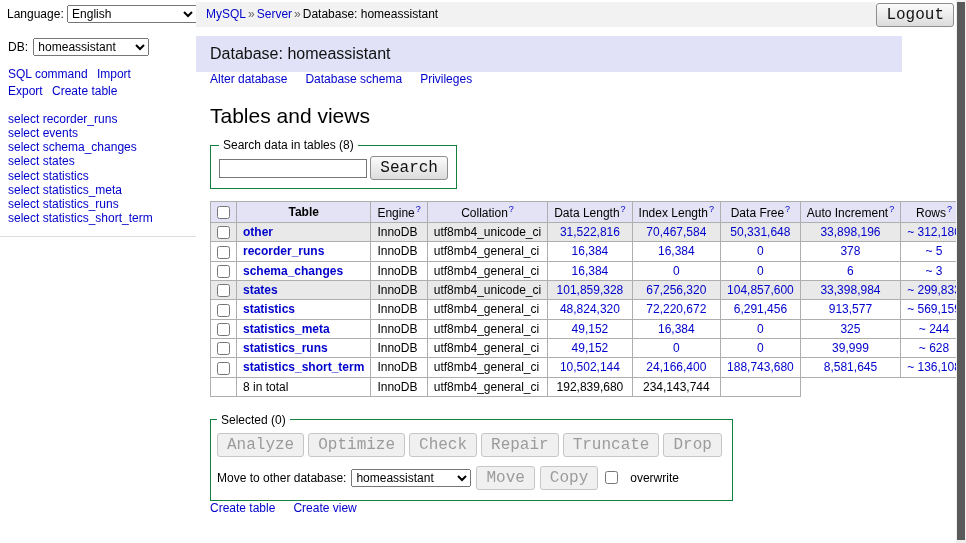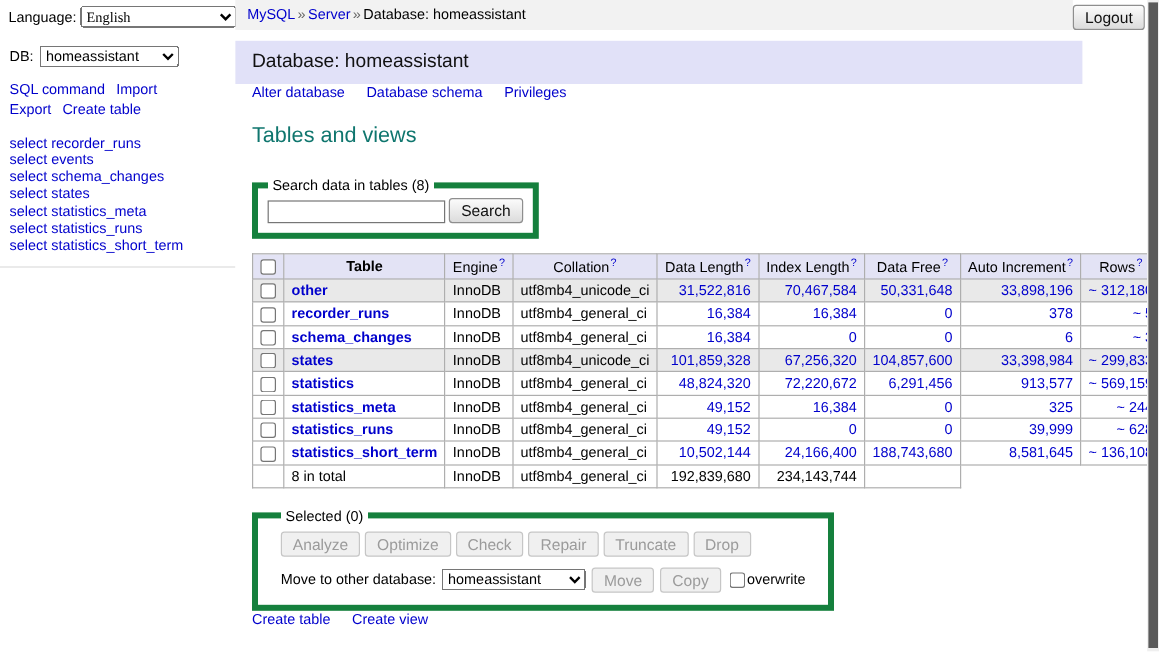--- a/index.html
+++ b/index.html
@@ -5,21 +5,21 @@
   *{box-sizing:border-box}
   html,body{margin:0;padding:0}
   body{width:966px;height:543px;overflow:hidden;background:#fff;color:#000;
        font-family:"Liberation Sans",sans-serif;font-size:12px;position:relative}
   a{color:#0000cc;text-decoration:none}
   #app{display:flex;height:100%}
 
   
   #sidebar{flex:0 0 196px;width:196px}
   .lang-row{padding:5px 7px;height:26px;white-space:nowrap}
-  .lang-row select{width:130px;font-size:12px;font-family:Liberation Serif, serif}
+  .lang-row select{width:130px;font-size:12px;font-family:Liberation Sans, sans-serif}
   #sidebar h1{margin:7px 0 0;background:#f2f2f2;border-bottom:1px solid #ccc;
               padding:7px 12px;font-size:17px;color:#7a7a7a;font-style:italic;font-weight:bold}
   #sidebar h1 .ver{font-size:11px;font-weight:normal;color:#8a8a8a;margin-left:1px}
   .db-row{padding:12px 8px 8px;white-space:nowrap}
   .db-row select{width:116px;font-size:12px;font-family:inherit;margin-left:2px}
   .actions{padding:2px 8px;width:186px;line-height:1.45}
   .actions a{margin-right:6px;white-space:nowrap}
   .table-list{padding:10px 8px 10px;border-bottom:1px solid #ddd}
   .table-list a{display:block;line-height:1.1;margin-bottom:1px;white-space:nowrap}
 
@@ -27,59 +27,59 @@
   #content{flex:1 1 auto;margin-right:10px;overflow:hidden}
   .top-row{display:flex;align-items:flex-end}
   .breadcrumb{width:706px;background:#f2f2f2;padding:5px 10px;height:25px;white-space:nowrap}
   .sep{color:#666;margin:0 2px}
   #logout-btn{margin-left:auto;margin-right:2px;margin-top:3px}
   #content h2{width:706px;margin:9px 0 0;background:#e1e1f8;padding:9px 14px;
               font-size:16px;font-weight:normal;color:#111}
   .inner{padding-left:14px}
   .links{margin-top:0}
   .links a{margin-right:18px}
-  h3{font-size:18px;font-weight:normal;margin:18px 0 0;color:#0f766e}
-
-  fieldset{display:inline-block;border:5px solid #15803d;margin:24px 0 0;padding:4px 8px 8px}
+  h3{font-size:21px;font-weight:normal;margin:18px 0 0;color:#000000}
+
+  fieldset{display:inline-block;border:1px solid #15803d;margin:10px 0 0;padding:4px 8px 8px}
   legend{padding:0 4px}
   .search-fs input[type=text]{width:148px;height:19px;border:1px solid #767676;
                               padding:1px 3px;font-size:12px;font-family:inherit}
-  .btn{font-family:Liberation Sans, sans-serif;font-size:13px;padding:2px 9px;border:1px solid #8e8e8e;
+  .btn{font-family:Liberation Mono, monospace;font-size:16px;padding:2px 9px;border:1px solid #8e8e8e;
        border-radius:3px;background:linear-gradient(#fbfbfb,#dcdcdc);color:#111;cursor:pointer}
   .btn[disabled]{color:#9b9b9b;background:#f0f0f0;border-color:#c6c6c6;cursor:default}
 
   
   #tables-table{border-collapse:collapse;margin-top:12px}
   #tables-table th,#tables-table td{border:1px solid #aeaeae;padding:2px 6px;height:19px;white-space:nowrap}
   #tables-table thead th{background:#e3e3f5;font-weight:normal;text-align:center}
   #tables-table thead th:nth-child(2){font-weight:bold}
   #tables-table th:nth-child(1){width:22px}
   #tables-table th:nth-child(2){width:120px}
   #tables-table th:nth-child(3){width:46px}
   #tables-table th:nth-child(4){width:100px}
   #tables-table th:nth-child(5){width:70px}
   #tables-table th:nth-child(6){width:76px}
   #tables-table th:nth-child(7){width:64px}
   #tables-table th:nth-child(8){width:80px}
   #tables-table th:nth-child(9){width:58px}
   #tables-table th:nth-child(10){width:54px}
   .q{font-size:9px;vertical-align:super;margin-left:1px;color:#0000cc}
-  td.num{text-align:right}
+  td.num{text-align:center}
   .tbl-link{font-weight:bold}
   tr.shaded td{background:#e9e9e9}
   .bold{font-weight:normal}
   .check-col{text-align:center}
   input[type=checkbox]{margin:0;vertical-align:middle}
 
   
-  .selected-fs{margin-top:16px;padding:6px 19px 10px}
+  .selected-fs{margin-top:16px;padding:6px 6px 10px}
   .sel-buttons .btn{margin-right:4px}
   .move-row{margin-top:9px;display:flex;align-items:center;gap:5px;white-space:nowrap}
   .move-row select{width:120px;font-size:12px;font-family:inherit}
-  .ovw{display:flex;align-items:center;gap:2px;margin-left:2px}
+  .ovw{display:flex;align-items:center;gap:12px;margin-left:2px}
 
   
   #scrollbar{position:absolute;top:0;right:0;width:10px;height:100%;background:#efefef}
   #scrollbar .thumb{position:absolute;top:2px;left:1px;width:8px;height:calc(100% - 5px);background:#5a5a5a}
 </style>
 </head>
 <body>
 
 <div id="app">
 
@@ -95,20 +95,21 @@
       <select>
         <option>homeassistant</option>
       </select>
     </div>
     <div class="actions" id="sidebar-actions"><a href="#">SQL command</a> <a href="#">Import</a> <a href="#">Export</a> <a href="#">Create table</a> </div>
     <div class="table-list" id="sidebar-tables">
         <a href="#">select recorder_runs</a>
         <a href="#">select events</a>
         <a href="#">select schema_changes</a>
         <a href="#">select states</a>
+        <a href="#">select statistics</a>
         <a href="#">select statistics_meta</a>
         <a href="#">select statistics_runs</a>
         <a href="#">select statistics_short_term</a>
       </div>
   </aside>
 
   <main id="content">
     <div class="top-row">
       <div class="breadcrumb" id="breadcrumb"><a href="#">MySQL</a><span class="sep">»</span><a href="#">Server</a><span class="sep">»</span><span>Database: homeassistant</span></div>
       <button class="btn" id="logout-btn">Logout</button>

